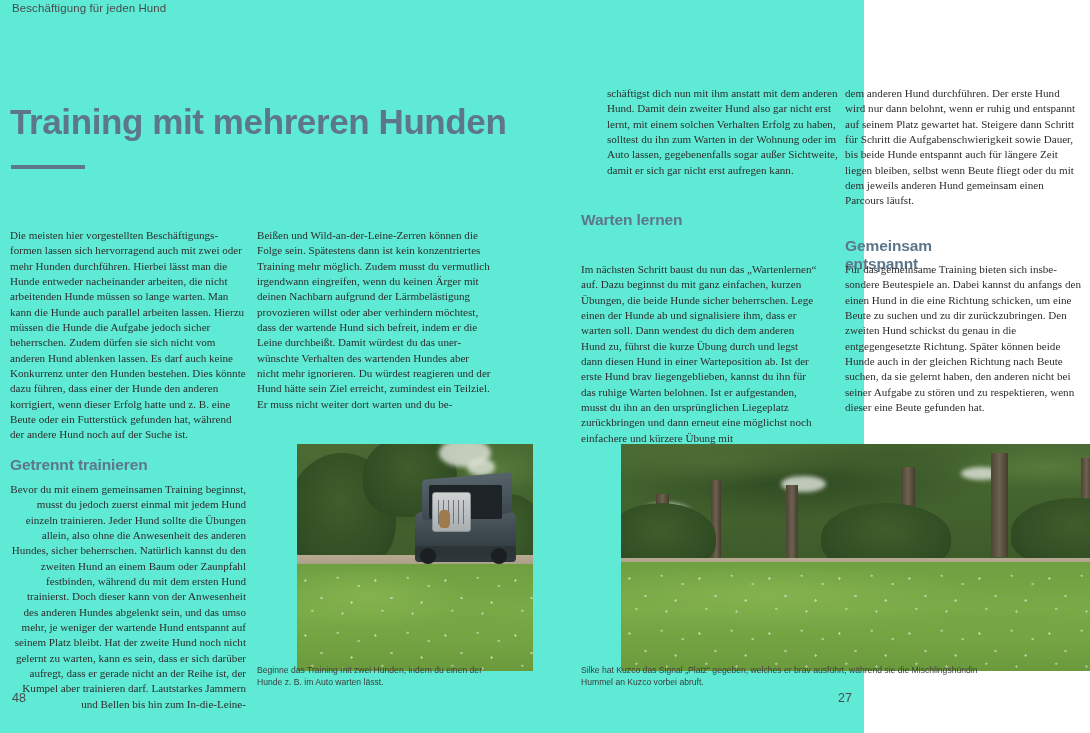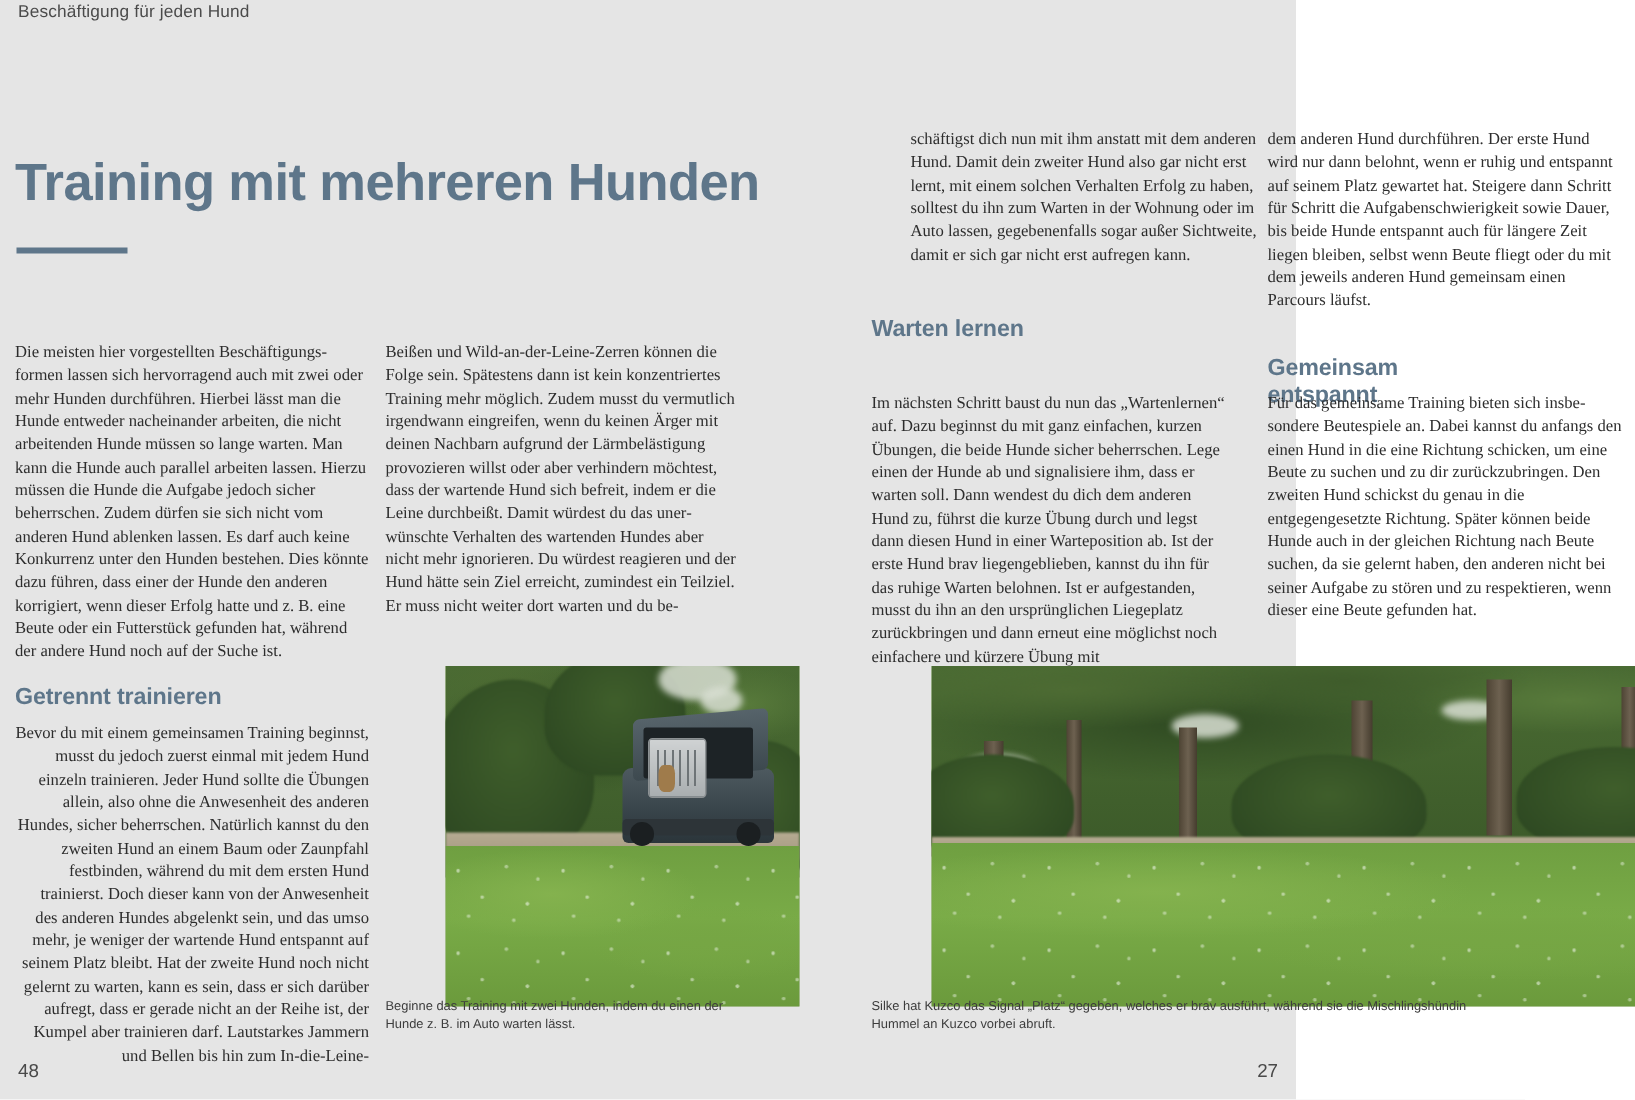--- a/index.html
+++ b/index.html
@@ -14,21 +14,21 @@
     overflow: hidden;
     font-family: "Liberation Serif", "DejaVu Serif", serif;
     color: #2b2b2b;
     position: relative;
   }
 
   .spread {
     position: relative;
     width: 864px;
     height: 733px;
-    background: #e5e5e5;
+    background: #5eead4;
   }
 
   
   .running-head {
     position: absolute;
     left: 12px;
     top: 2px;
     font-family: "Liberation Sans", "DejaVu Sans", sans-serif;
     font-size: 11.5px;
     letter-spacing: 0.1px;
@@ -117,21 +117,21 @@
     font-size: 8.6px;
     line-height: 12.4px;
     color: #3d3d3d;
   }
   .caption-left  { left: 257px; top: 664px; width: 240px; }
   .caption-right { left: 581px; top: 664px; width: 420px; }
 
   
   .folio {
     position: absolute;
-    bottom: 12px;
+    bottom: 28px;
     font-family: "Liberation Sans", "DejaVu Sans", sans-serif;
     font-size: 12.5px;
     color: #4a4a4a;
   }
   .folio-left  { left: 12px; }
   .folio-right { right: 12px; }
 
   
   .scene { position: absolute; inset: 0; }
 

